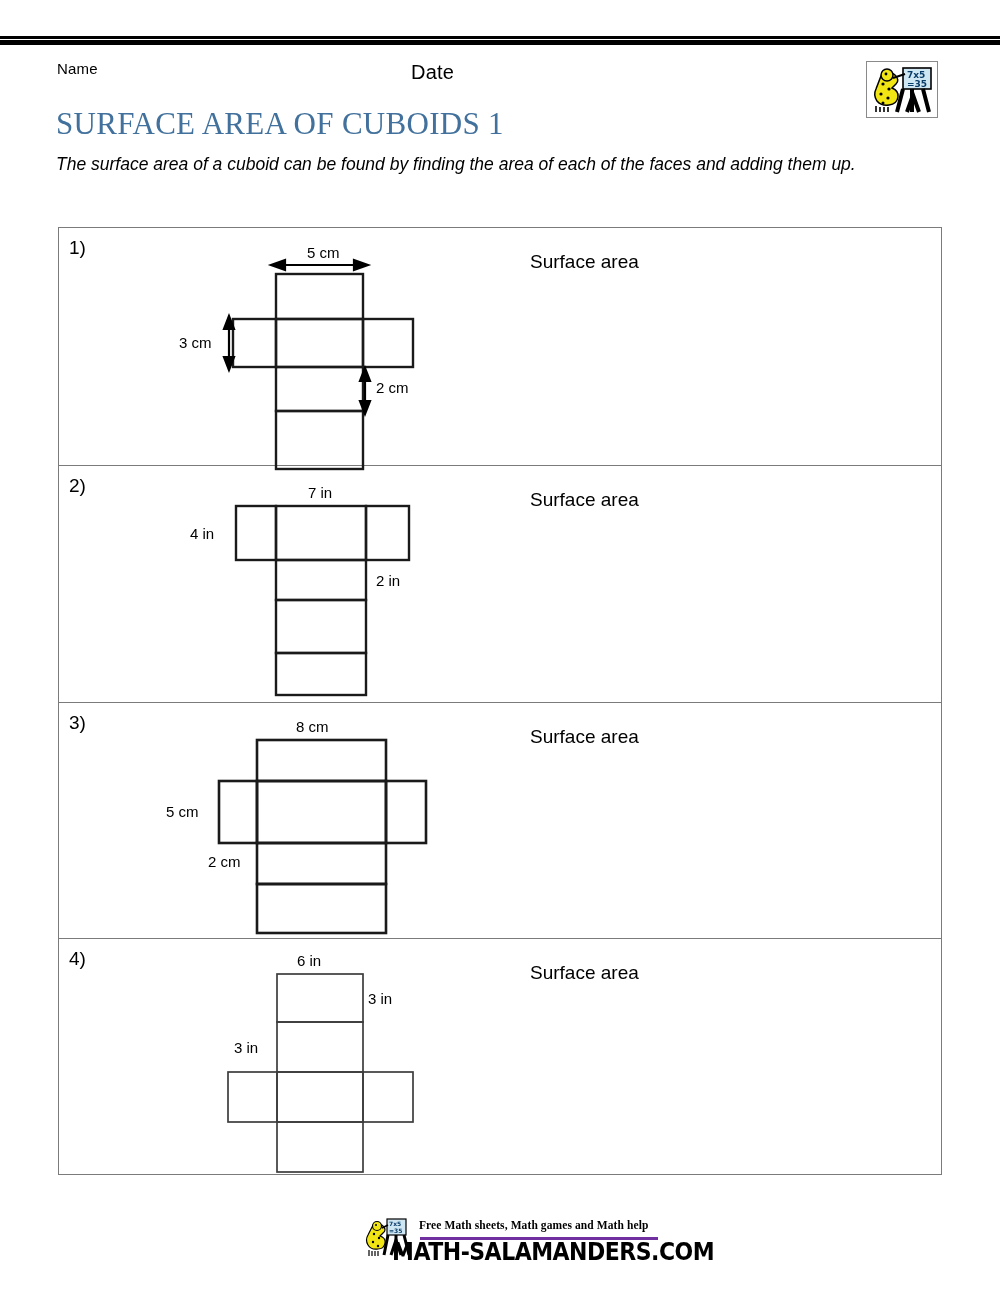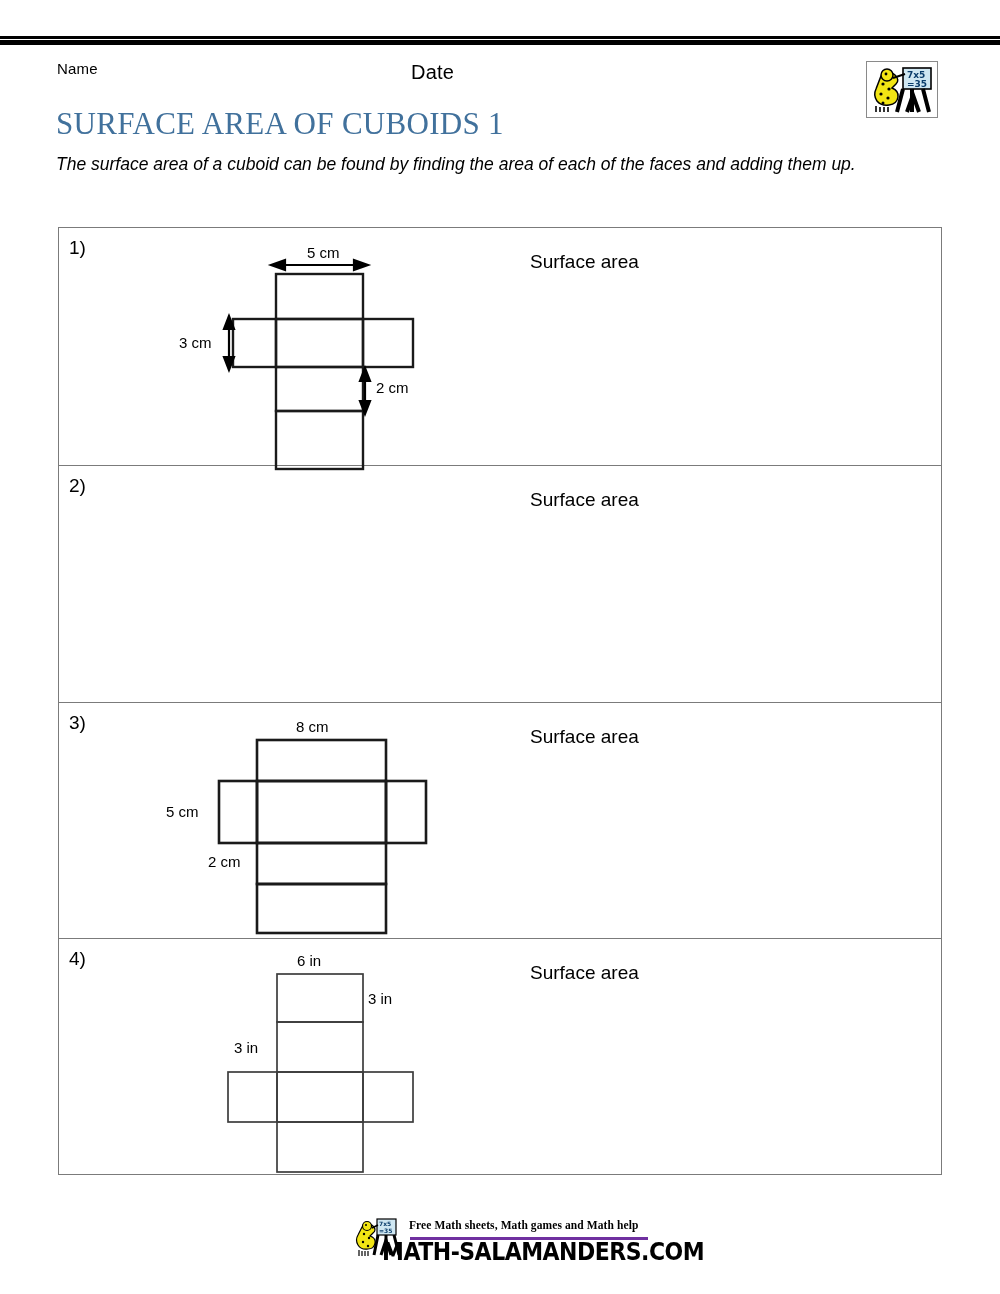--- a/index.html
+++ b/index.html
@@ -120,21 +120,21 @@
     right: 10px; bottom: 6px;
   }
 
   
   .net { position: absolute; left: 0; top: 8px; }
   .net svg { display: block; }
 
   
   .footer {
     position: absolute;
-    left: 355px; top: 1211px;
+    left: 365px; top: 1211px;
     width: 300px; height: 62px; text-align: center;
   }
   .footer-tagline {
     position: absolute;
     left: 54px; top: 8px;
     font-size: 11.5px;
     font-weight: bold;
     font-family: "Liberation Serif", serif;
     white-space: nowrap;
     letter-spacing: .1px;
@@ -245,20 +245,37 @@
           <text x="317" y="157" font-family="'Liberation Sans',sans-serif" font-size="15" fill="#000">2 cm</text>
         </svg>
       </div>
     </div>
 
     <div class="qrow">
       <div class="qnum">2)</div>
       <div class="sa-label">Surface area</div>
       <div class="answer-area"></div>
 
+      <div class="net">
+        <svg width="420" height="237" viewBox="0 0 420 237">
+          <g fill="none" stroke="#1a1a1a" stroke-width="2.4">
+
+            <rect x="177" y="32" width="40" height="54"></rect>
+            <rect x="217" y="32" width="90" height="54"></rect>
+            <rect x="307" y="32" width="43" height="54"></rect>
+
+            <rect x="217" y="86" width="90" height="40"></rect>
+            <rect x="217" y="126" width="90" height="53"></rect>
+            <rect x="217" y="179" width="90" height="42"></rect>
+          </g>
+          <text x="249" y="24" font-family="'Liberation Sans',sans-serif" font-size="15" fill="#000">7 in</text>
+          <text x="131" y="65" font-family="'Liberation Sans',sans-serif" font-size="15" fill="#000">4 in</text>
+          <text x="317" y="112" font-family="'Liberation Sans',sans-serif" font-size="15" fill="#000">2 in</text>
+        </svg>
+      </div>
     </div>
 
     <div class="qrow">
       <div class="qnum">3)</div>
       <div class="sa-label">Surface area</div>
       <div class="answer-area"></div>
 
       <div class="net">
         <svg width="420" height="236" viewBox="0 0 420 236">
           <g fill="none" stroke="#1a1a1a" stroke-width="2.6">

